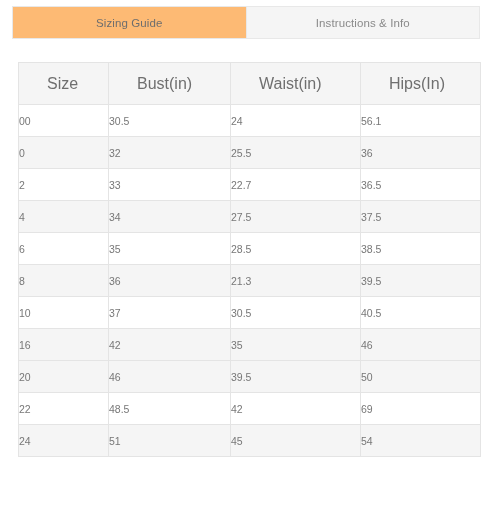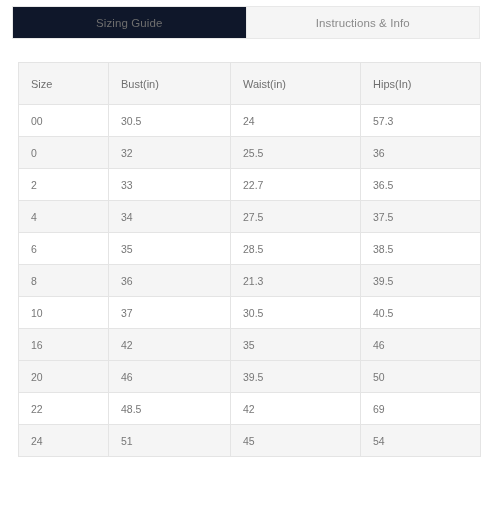--- a/index.html
+++ b/index.html
@@ -40,21 +40,21 @@
     font-size: 11.5px;
     color: #6e6e6e;
     letter-spacing: 0.1px;
     box-sizing: border-box;
     cursor: pointer;
     user-select: none;
     white-space: nowrap;
   }
 
   .tab.active {
-    background: #0f172a;
+    background: #fdba74;
     color: #6e6e6e;
   }
 
   .tab.inactive {
     background: #f5f5f5;
     color: #8a8a8a;
     border-left: 1px solid #e8e8e8;
     text-align: right;
   }
 
@@ -78,29 +78,29 @@
   table.size-table col.c2 { width: 122px; }
   table.size-table col.c3 { width: 130px; }
   table.size-table col.c4 { width: 120px; }
 
   table.size-table th {
     background: #f5f5f5;
     font-weight: normal;
     text-align: left;
     color: #6f6f6f;
     height: 41px;
-    padding: 0 0 0 12px;
+    padding: 0 0 0 28px;
     border: 1px solid #e4e4e4;
-    font-size: 11px;
+    font-size: 16px;
     white-space: nowrap;
   }
 
   table.size-table td {
     height: 31px;
-    padding: 0 0 0 12px;
+    padding: 0 0 0 0;
     border: 1px solid #e4e4e4;
     color: #777777;
     font-size: 10.5px;
     white-space: nowrap;
   }
 
   table.size-table tbody tr.row-odd td {
     background: #ffffff;
   }
 
@@ -136,21 +136,21 @@
           <th>Bust(in)</th>
           <th>Waist(in)</th>
           <th>Hips(In)</th>
         </tr>
       </thead>
       <tbody>
           <tr class="row-odd">
             <td>00</td>
             <td>30.5</td>
             <td>24</td>
-            <td>57.3</td>
+            <td>56.1</td>
           </tr>
           <tr class="row-even">
             <td>0</td>
             <td>32</td>
             <td>25.5</td>
             <td>36</td>
           </tr>
           <tr class="row-odd">
             <td>2</td>
             <td>33</td>

